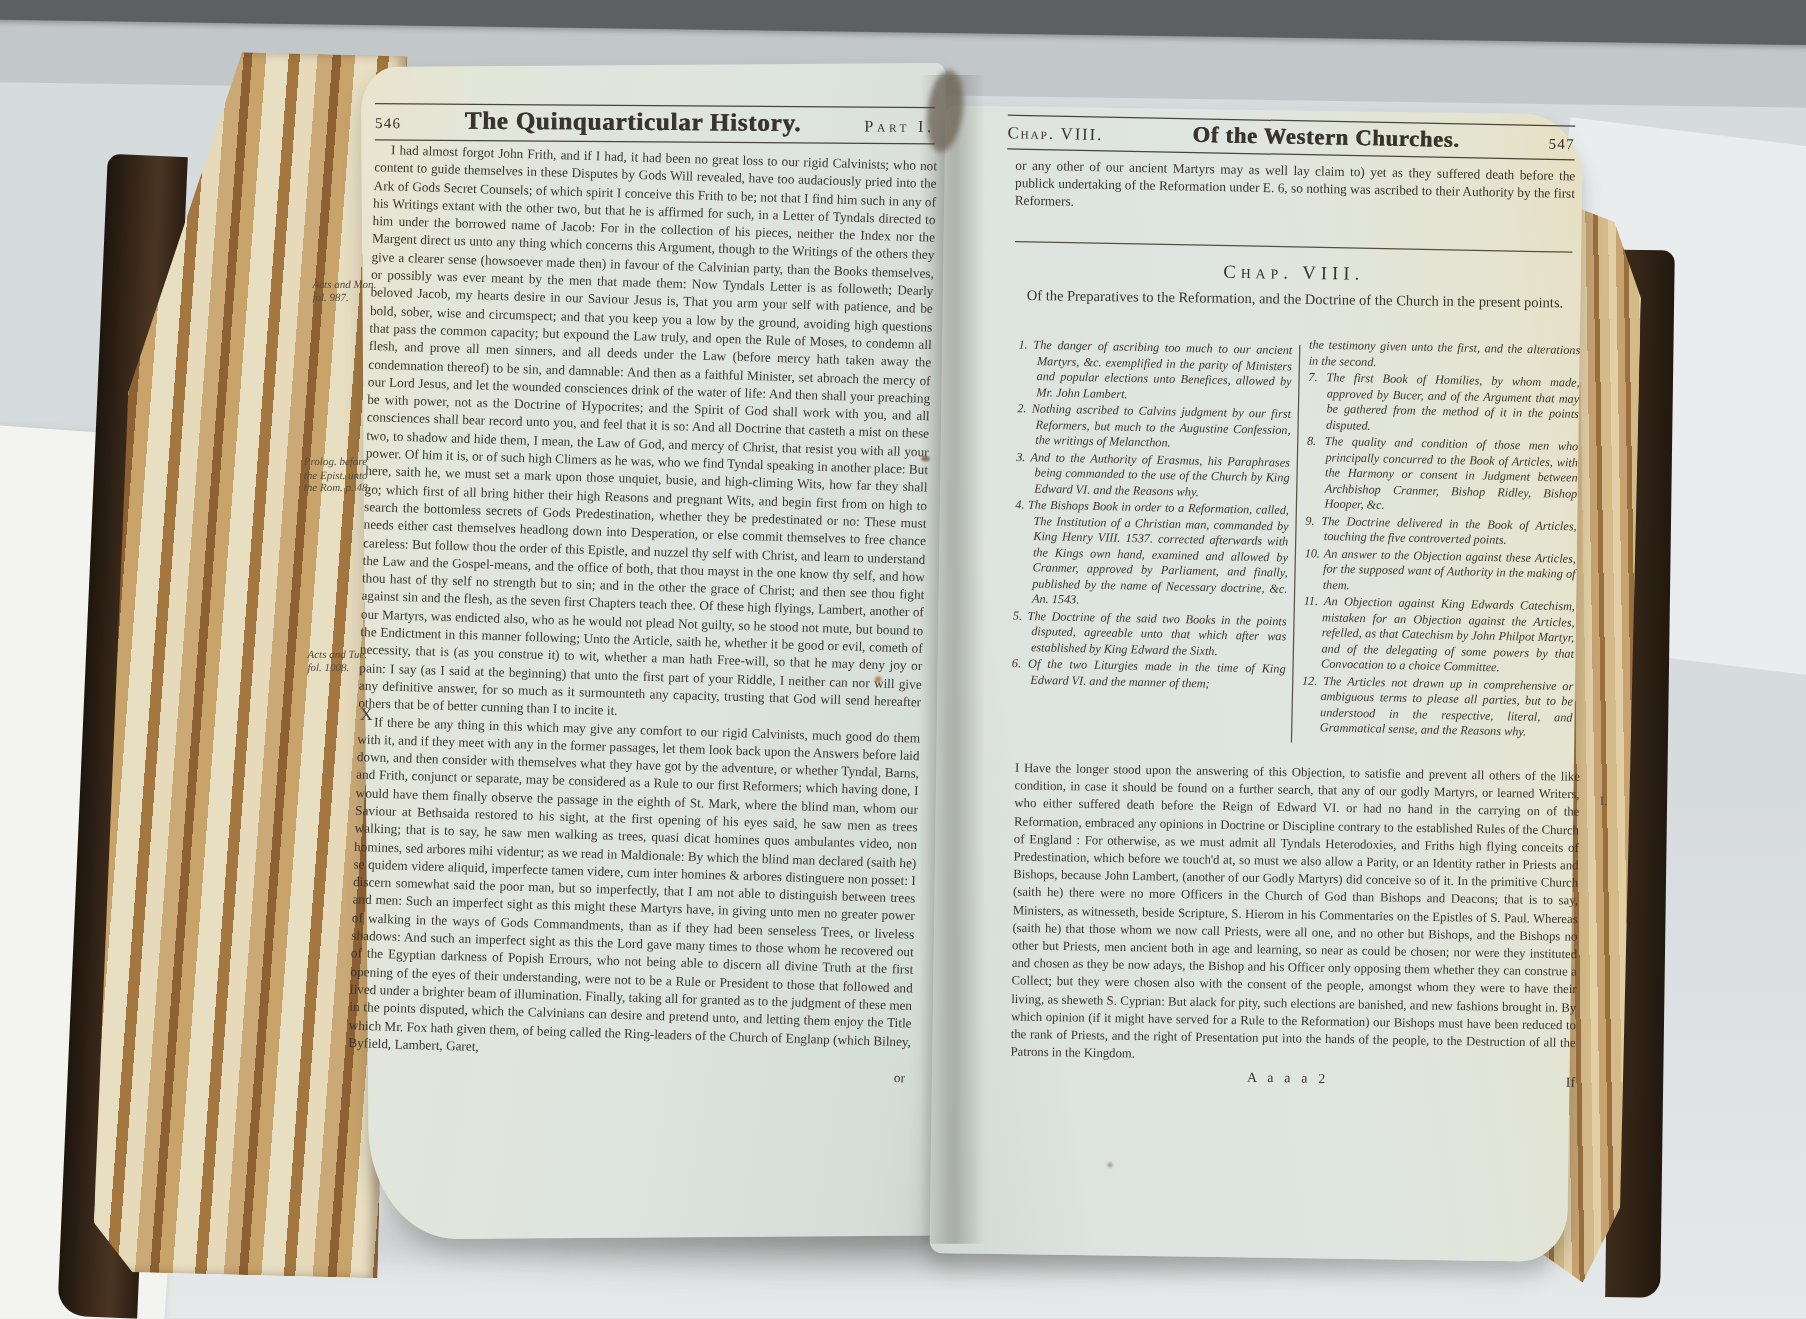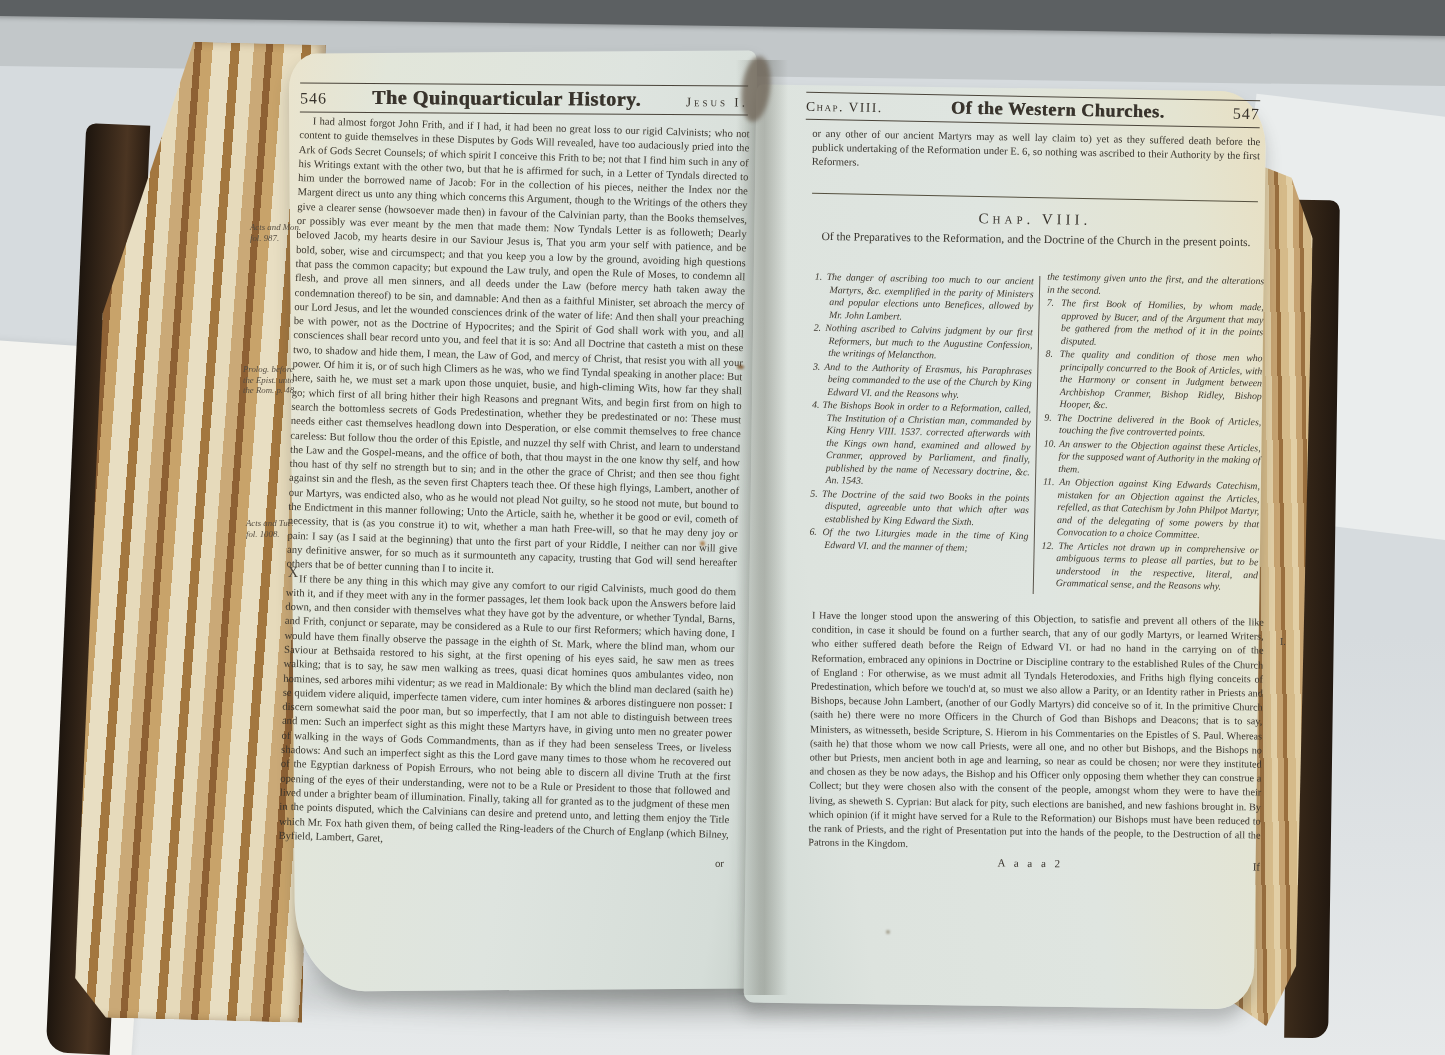--- a/index.html
+++ b/index.html
@@ -53,21 +53,21 @@
     background:linear-gradient(260deg,#e8dfc2 0%,#e4e4d1 14%,#dfe5e0 45%,#dde3de 80%,#d0d9d4 100%);
     box-shadow:0 12px 16px rgba(60,65,60,.28);transform:rotate(0.8deg);}
   .gutter-shadow{left:736px;top:60px;width:52px;height:935px;
     background:linear-gradient(90deg,transparent,rgba(70,72,60,.28) 45%,rgba(70,72,60,.30) 55%,transparent);}
   .gutter-top{left:742px;top:56px;width:28px;height:66px;background:#6e6355;
     border-radius:50%;transform:rotate(7deg);opacity:.75;filter:blur(2px);}
   
   .left-header{left:300px;top:84px;width:448px;transform:rotate(0.4deg);
     border-top:1.5px solid #4a443a;border-bottom:1.5px solid #4a443a;
     padding:2px 0 3px;display:flex;align-items:baseline;}
-  .pgnum{font-size:16px;letter-spacing:1px;}
+  .pgnum{font-size:12px;letter-spacing:1px;}
   .gothic{font-weight:700;letter-spacing:.6px;
     text-shadow:.6px 0 0 rgba(40,35,25,.8);}
   .left-header .gothic{flex:1;text-align:center;font-size:20px;}
   .part-label{font-variant:small-caps;letter-spacing:3px;font-size:13px;}
   .left-body{left:300px;top:114px;width:450px;transform:rotate(1.7deg);
     transform-origin:top left;font-size:10.6px;line-height:14.3px;
     text-align:justify;color:#3a352c;}
   .left-body p{margin:0;text-indent:13px;}
   .catchword-row{text-align:right;margin-top:1px;padding-right:4px;}
   .mnote{width:54px;font-style:italic;font-size:8.8px;line-height:10.6px;
@@ -120,21 +120,21 @@
 <div class="abs right-cover"></div>
 <div class="abs right-fore-edge"></div>
 <div class="abs page-left"></div>
 <div class="abs page-right"></div>
 <div class="abs gutter-shadow"></div>
 <div class="abs gutter-top"></div>
 
 <div class="abs left-header">
   <span class="pgnum">546</span>
   <span class="gothic">The Quinquarticular History.</span>
-  <span class="part-label">Jesus I.</span>
+  <span class="part-label">Part I.</span>
 </div>
 
 <div class="abs left-body">
   <p>I had almost forgot John Frith, and if I had, it had been no great loss to our rigid Calvinists; who not content to guide themselves in these Disputes by Gods Will revealed, have too audaciously pried into the Ark of Gods Secret Counsels; of which spirit I conceive this Frith to be; not that I find him such in any of his Writings extant with the other two, but that he is affirmed for such, in a Letter of Tyndals directed to him under the borrowed name of Jacob: For in the collection of his pieces, neither the Index nor the Margent direct us unto any thing which concerns this Argument, though to the Writings of the others they give a clearer sense (howsoever made then) in favour of the Calvinian party, than the Books themselves, or possibly was ever meant by the men that made them: Now Tyndals Letter is as followeth; Dearly beloved Jacob, my hearts desire in our Saviour Jesus is, That you arm your self with patience, and be bold, sober, wise and circumspect; and that you keep you a low by the ground, avoiding high questions that pass the common capacity; but expound the Law truly, and open the Rule of Moses, to condemn all flesh, and prove all men sinners, and all deeds under the Law (before mercy hath taken away the condemnation thereof) to be sin, and damnable: And then as a faithful Minister, set abroach the mercy of our Lord Jesus, and let the wounded consciences drink of the water of life: And then shall your preaching be with power, not as the Doctrine of Hypocrites; and the Spirit of God shall work with you, and all consciences shall bear record unto you, and feel that it is so: And all Doctrine that casteth a mist on these two, to shadow and hide them, I mean, the Law of God, and mercy of Christ, that resist you with all your power.  Of him it is, or of such high Climers as he was, who we find Tyndal speaking in another place: But here, saith he, we must set a mark upon those unquiet, busie, and high-climing Wits, how far they shall go; which first of all bring hither their high Reasons and pregnant Wits, and begin first from on high to search the bottomless secrets of Gods Predestination, whether they be predestinated or no: These must needs either cast themselves headlong down into Desperation, or else commit themselves to free chance careless: But follow thou the order of this Epistle, and nuzzel thy self with Christ, and learn to understand the Law and the Gospel-means, and the office of both, that thou mayst in the one know thy self, and how thou hast of thy self no strength but to sin; and in the other the grace of Christ; and then see thou fight against sin and the flesh, as the seven first Chapters teach thee.  Of these high flyings, Lambert, another of our Martyrs, was endicted also, who as he would not plead Not guilty, so he stood not mute, but bound to the Endictment in this manner following; Unto the Article, saith he, whether it be good or evil, cometh of necessity, that is (as you construe it) to wit, whether a man hath Free-will, so that he may deny joy or pain: I say (as I said at the beginning) that unto the first part of your Riddle, I neither can nor will give any definitive answer, for so much as it surmounteth any capacity, trusting that God will send hereafter others that be of better cunning than I to incite it.</p>
   <p>If there be any thing in this which may give any comfort to our rigid Calvinists, much good do them with it, and if they meet with any in the former passages, let them look back upon the Answers before laid down, and then consider with themselves what they have got by the adventure, or whether Tyndal, Barns, and Frith, conjunct or separate, may be considered as a Rule to our first Reformers; which having done, I would have them finally observe the passage in the eighth of St. Mark, where the blind man, whom our Saviour at Bethsaida restored to his sight, at the first opening of his eyes said, he saw men as trees walking; that is to say, he saw men walking as trees, quasi dicat homines quos ambulantes video, non homines, sed arbores mihi videntur; as we read in Maldionale: By which the blind man declared (saith he) se quidem videre aliquid, imperfecte tamen videre, cum inter homines &amp; arbores distinguere non posset: I discern somewhat said the poor man, but so imperfectly, that I am not able to distinguish between trees and men: Such an imperfect sight as this might these Martyrs have, in giving unto men no greater power of walking in the ways of Gods Commandments, than as if they had been senseless Trees, or liveless shadows: And such an imperfect sight as this the Lord gave many times to those whom he recovered out of the Egyptian darkness of Popish Errours, who not being able to discern all divine Truth at the first opening of the eyes of their understanding, were not to be a Rule or President to those that followed and lived under a brighter beam of illumination.  Finally, taking all for granted as to the judgment of these men in the points disputed, which the Calvinians can desire and pretend unto, and letting them enjoy the Title which Mr. Fox hath given them, of being called the Ring-leaders of the Church of Englanp (which Bilney, Byfield, Lambert, Garet,</p>
   <div class="catchword-row">or</div>
 </div>
 
 <div class="abs mnote" style="left:250px;top:222px;font-style:italic;">Acts and Mon. fol. 987.</div>
 <div class="abs mnote" style="left:243px;top:364px;">Prolog. before the Epist. unto the Rom. p. 48.</div>

